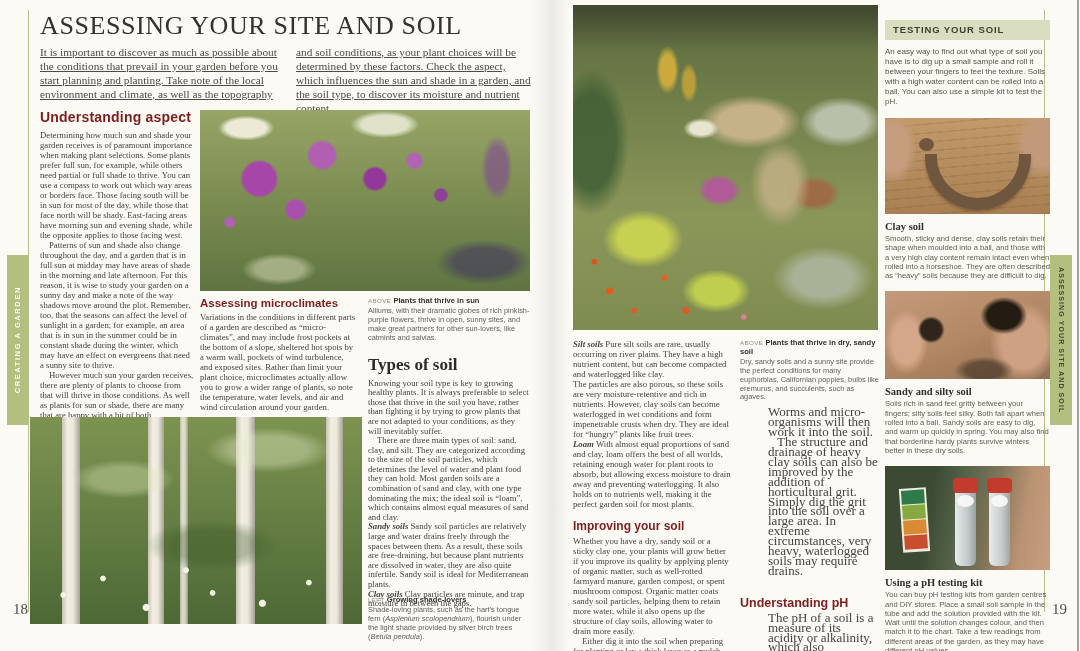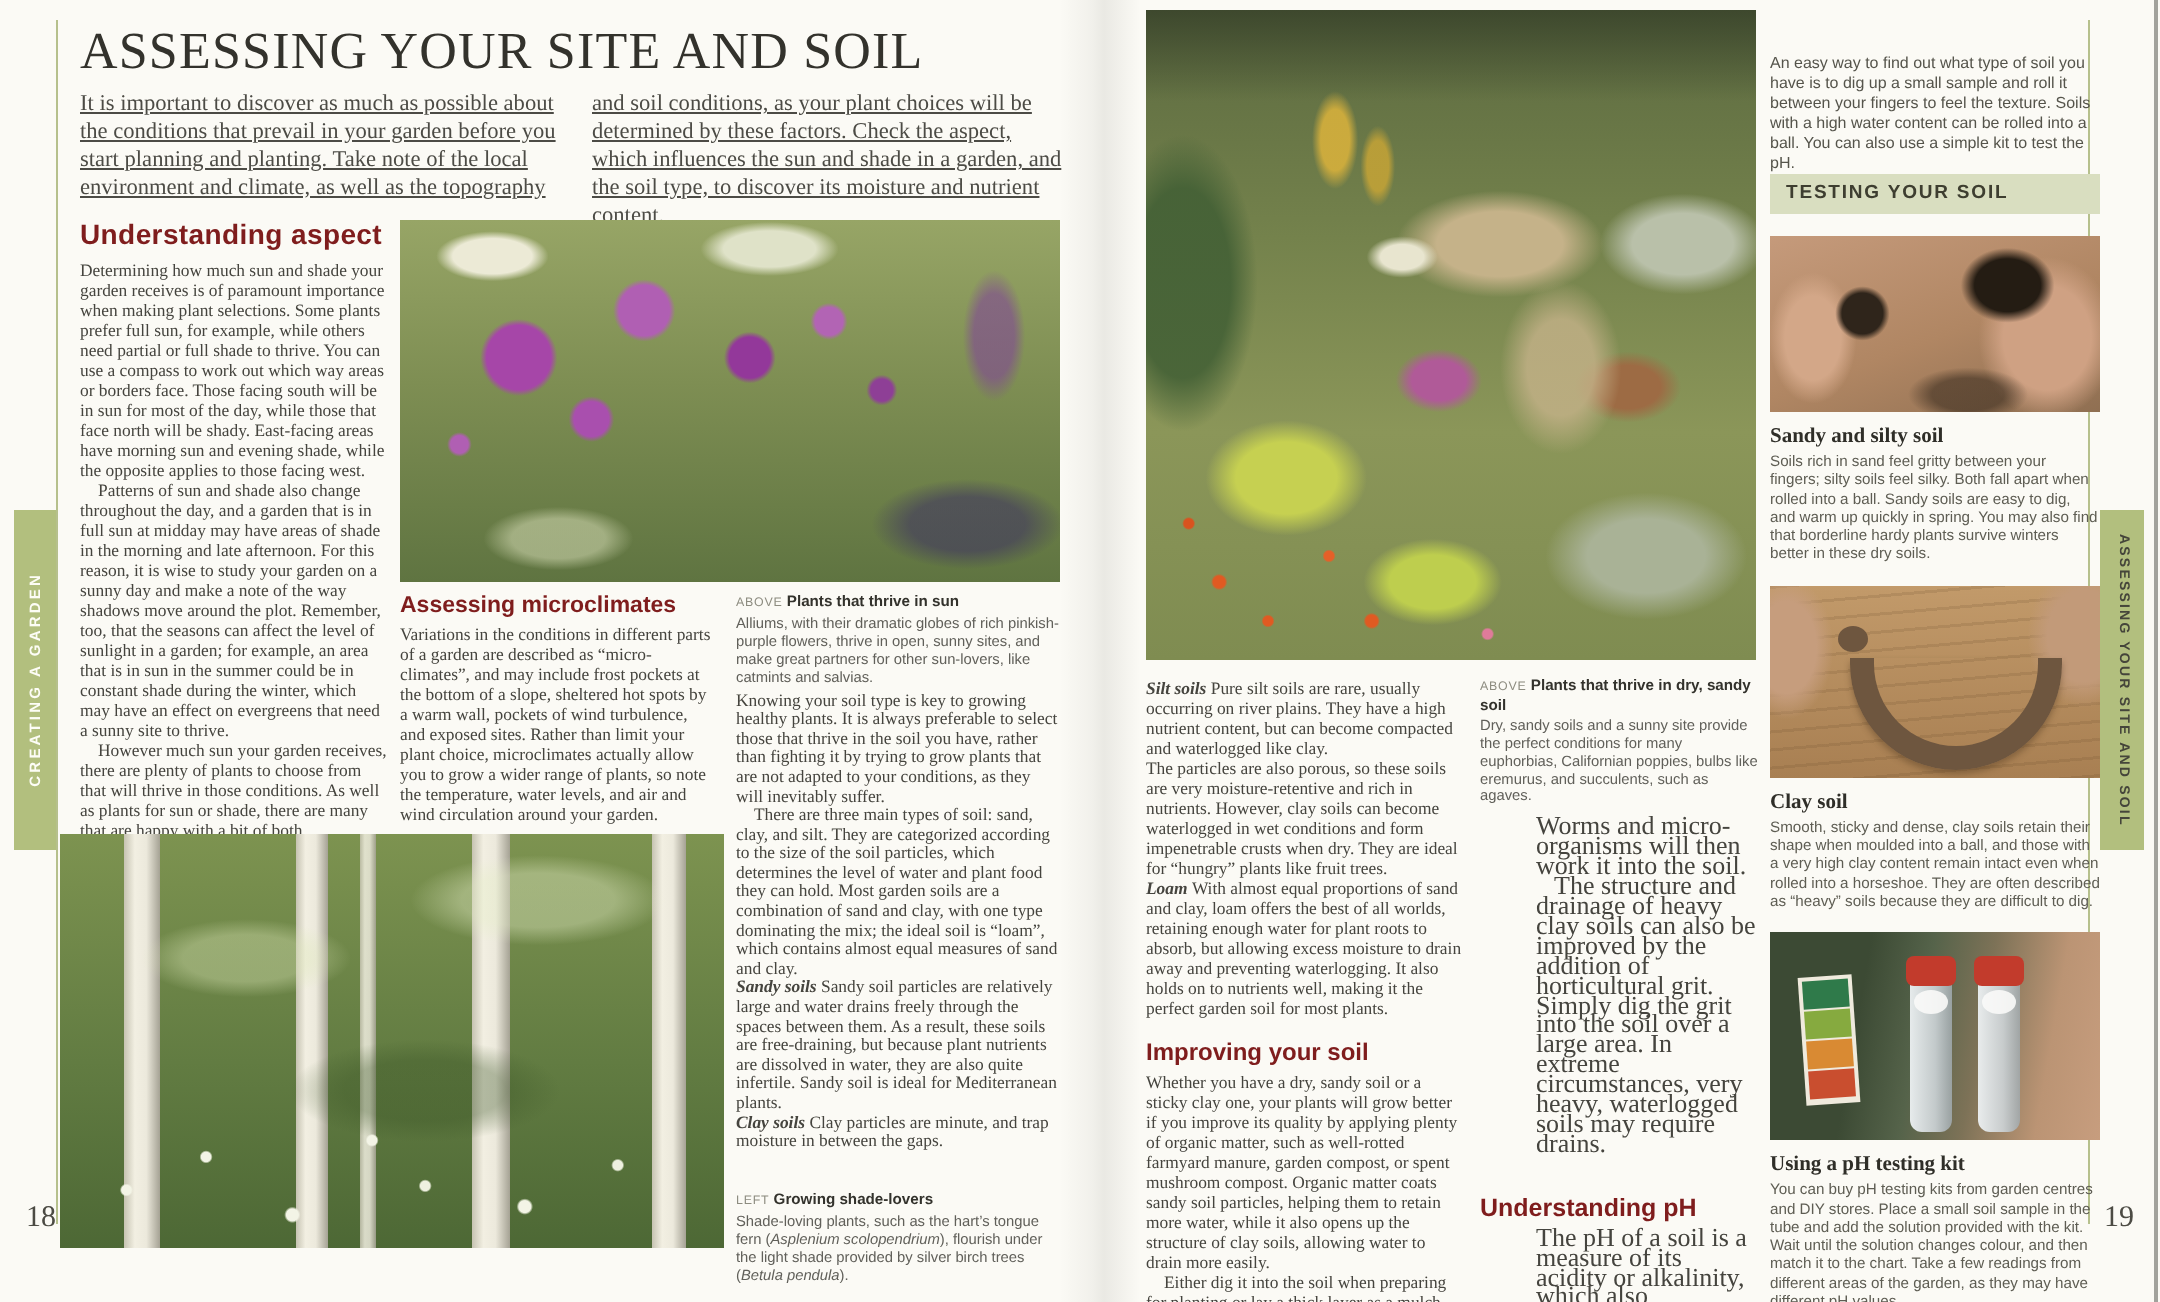--- a/index.html
+++ b/index.html
@@ -203,20 +203,21 @@
   </div>
 
   <div class="abs body" id="col-3">
     <div class="cap" id="cap-sun">
       <div class="capline">
         <span class="pfx">ABOVE</span>
         <span class="ttl">Plants that thrive in sun</span>
       </div>
       <div>Alliums, with their dramatic globes of rich pinkish-purple flowers, thrive in open, sunny sites, and make great partners for other sun-lovers, like catmints and salvias.</div>
     </div>
+    <h2 class="h-serif">Types of soil</h2>
     <div class="bodytxt">
       <p>Knowing your soil type is key to growing healthy plants. It is always preferable to select those that thrive in the soil you have, rather than fighting it by trying to grow plants that are not adapted to your conditions, as they will inevitably suffer.</p>
       <p class="ind">There are three main types of soil: sand, clay, and silt. They are categorized according to the size of the soil particles, which determines the level of water and plant food they can hold. Most garden soils are a combination of sand and clay, with one type dominating the mix; the ideal soil is “loam”, which contains almost equal measures of sand and clay.</p>
       <p><span class="it bd">Sandy soils </span><span>Sandy soil particles are relatively large and water drains freely through the spaces between them. As a result, these soils are free-draining, but because plant nutrients are dissolved in water, they are also quite infertile. Sandy soil is ideal for Mediterranean plants.</span></p>
       <p><span class="it bd">Clay soils </span><span>Clay particles are minute, and trap moisture in between the gaps.</span></p>
     </div>
   </div>
 
   <div class="abs photo" id="photo-birch">
     <div class="trunk" id="trunk-1"></div>
@@ -262,36 +263,36 @@
       <p>Worms and micro-organisms will then work it into the soil.</p>
       <p class="ind">The structure and drainage of heavy clay soils can also be improved by the addition of horticultural grit. Simply dig the grit into the soil over a large area. In extreme circumstances, very heavy, waterlogged soils may require drains.</p>
     </div>
     <h3 class="h-sans" style="margin-bottom:3px;">Understanding pH</h3>
     <div class="bodytxt">
       <p><span>The pH of a soil is a measure of its acidity or alkalinity, which also influences the types of plants you can grow successfully. It is measured on a scale from 1 to 14; neutral soil has a pH of 7, a number below this indicates an acid soil, while alkaline soils have a pH above 7. A precise measurement can be obtained by performing a simple soil test (</span><span class="it">see right</span><span>). Although many plants are tolerant of a wide pH range, there are some that are adapted to particular soil type. Rhododendrons, azaleas and heathers (</span><span class="it">Erica</span><span>), for example, require an acidic soil, while lilacs (</span><span class="it">Syringa vulgaris</span></p>
     </div>
   </div>
 
   <div class="abs" id="soil-box">
+    <div id="box-header">TESTING YOUR SOIL</div>
     <div id="box-intro">An easy way to find out what type of soil you have is to dig up a small sample and roll it between your fingers to feel the texture. Soils with a high water content can be rolled into a ball. You can also use a simple kit to test the pH.</div>
-    <div id="box-header">TESTING YOUR SOIL</div>
-
-    <div class="fig">
-      <div class="photo" id="photo-soil-hands"></div>
-      <div class="fig-h">Sandy and silty soil</div>
-      <div class="fig-t">Soils rich in sand feel gritty between your fingers; silty soils feel silky. Both fall apart when rolled into a ball. Sandy soils are easy to dig, and warm up quickly in spring. You may also find that borderline hardy plants survive winters better in these dry soils.</div>
-    </div>
 
     <div class="fig">
       <div class="photo" id="photo-clay">
         <div id="clay-ball"></div>
         <div id="horseshoe"></div>
       </div>
       <div class="fig-h">Clay soil</div>
       <div class="fig-t">Smooth, sticky and dense, clay soils retain their shape when moulded into a ball, and those with a very high clay content remain intact even when rolled into a horseshoe. They are often described as “heavy” soils because they are difficult to dig.</div>
+    </div>
+
+    <div class="fig">
+      <div class="photo" id="photo-soil-hands"></div>
+      <div class="fig-h">Sandy and silty soil</div>
+      <div class="fig-t">Soils rich in sand feel gritty between your fingers; silty soils feel silky. Both fall apart when rolled into a ball. Sandy soils are easy to dig, and warm up quickly in spring. You may also find that borderline hardy plants survive winters better in these dry soils.</div>
     </div>
 
     <div class="fig">
       <div class="photo" id="photo-ph">
         <div id="ph-chart">
           <div class="sw1"></div>
           <div class="sw2"></div>
           <div class="sw3"></div>
           <div class="sw4"></div>
         </div>

